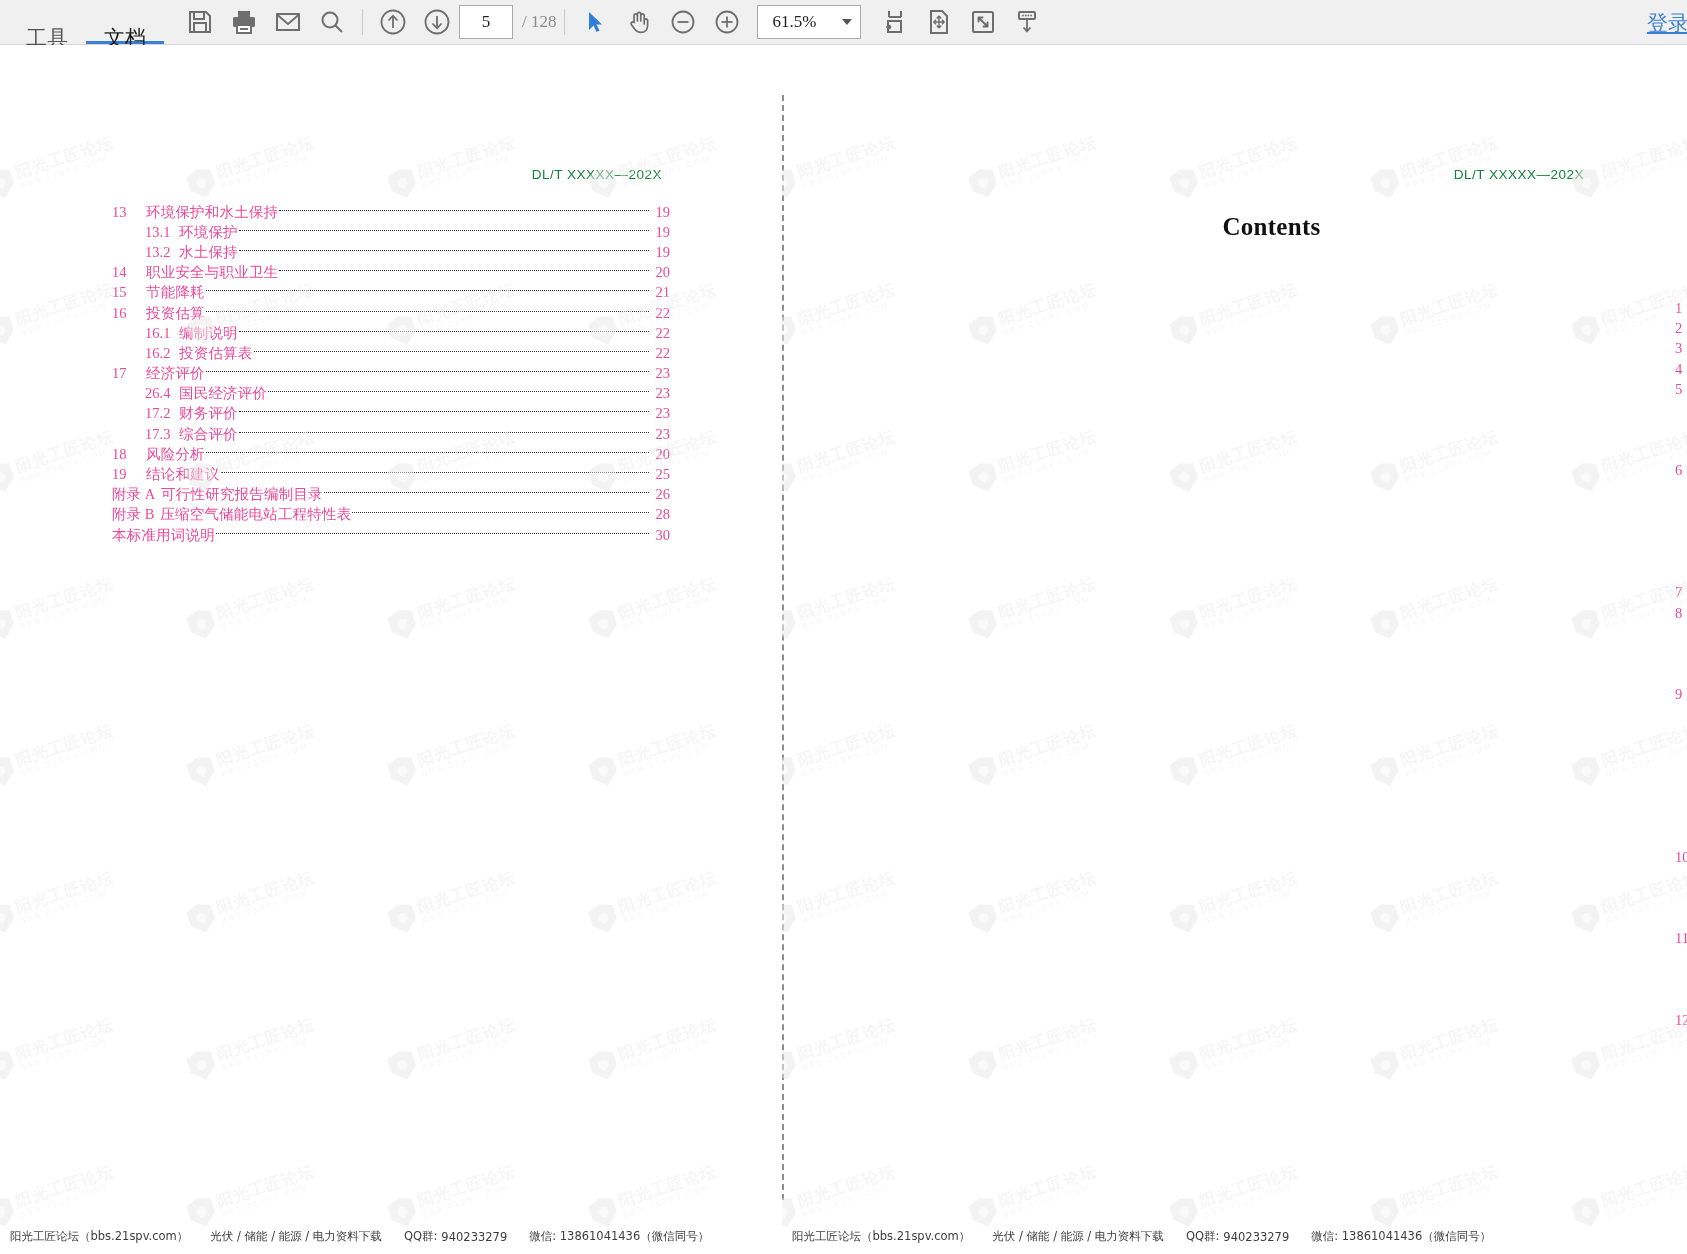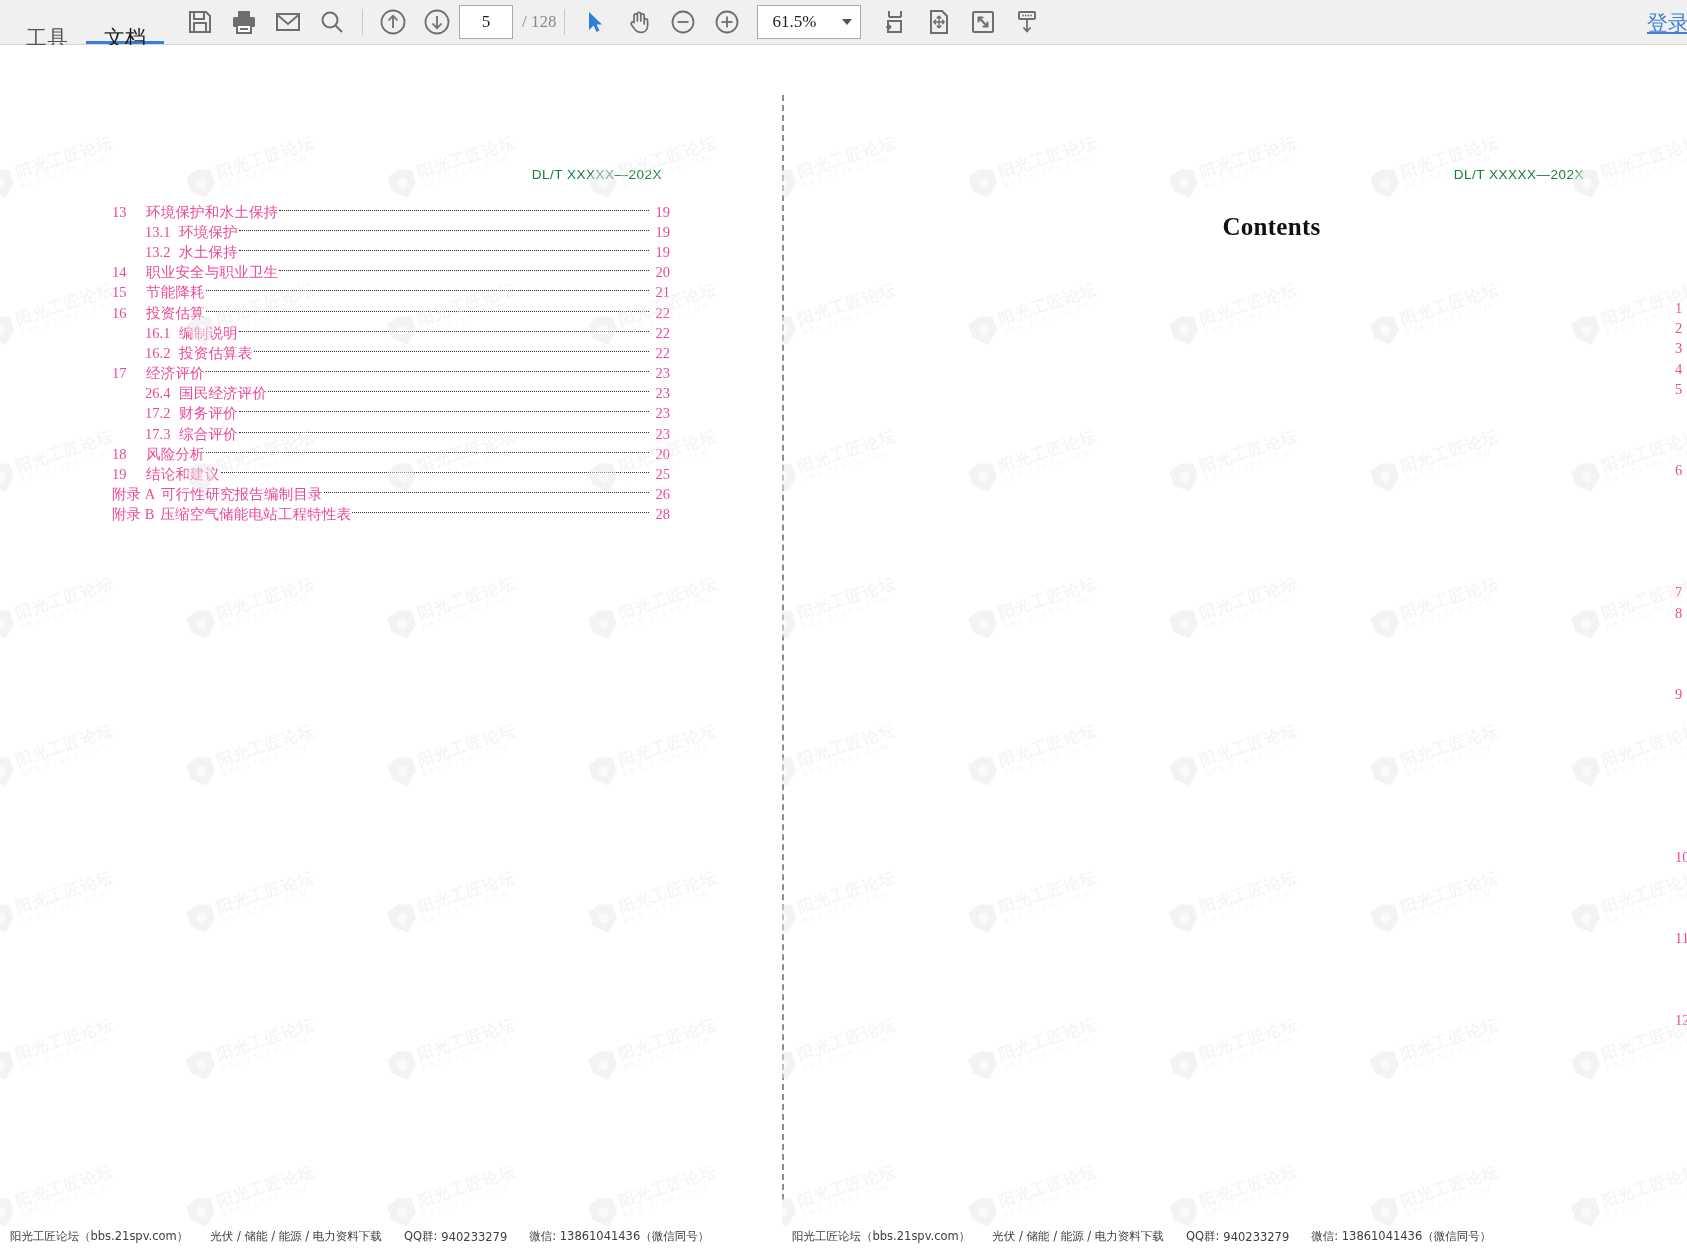--- a/index.html
+++ b/index.html
@@ -496,20 +496,25 @@
             <span class="num">附录 A</span>
             <span class="label">可行性研究报告编制目录</span>
             <span class="dots"></span>
             <span class="pg">26</span>
           </div>
           <div class="toc-row app">
             <span class="num">附录 B</span>
             <span class="label">压缩空气储能电站工程特性表</span>
             <span class="dots"></span>
             <span class="pg">28</span>
+          </div>
+          <div class="toc-row plain">
+            <span class="label">本标准用词说明</span>
+            <span class="dots"></span>
+            <span class="pg">30</span>
           </div>
         </div>
       <div class="wm-layer" id="wm-left">
           <div class="wm" style="left: -15px; top: -40px;">
             <div class="shield"></div>
           </div>
           <div class="wm" style="left: 186px; top: -40px;">
             <div class="shield"></div>
           </div>
           <div class="wm" style="left: 387px; top: -40px;">

